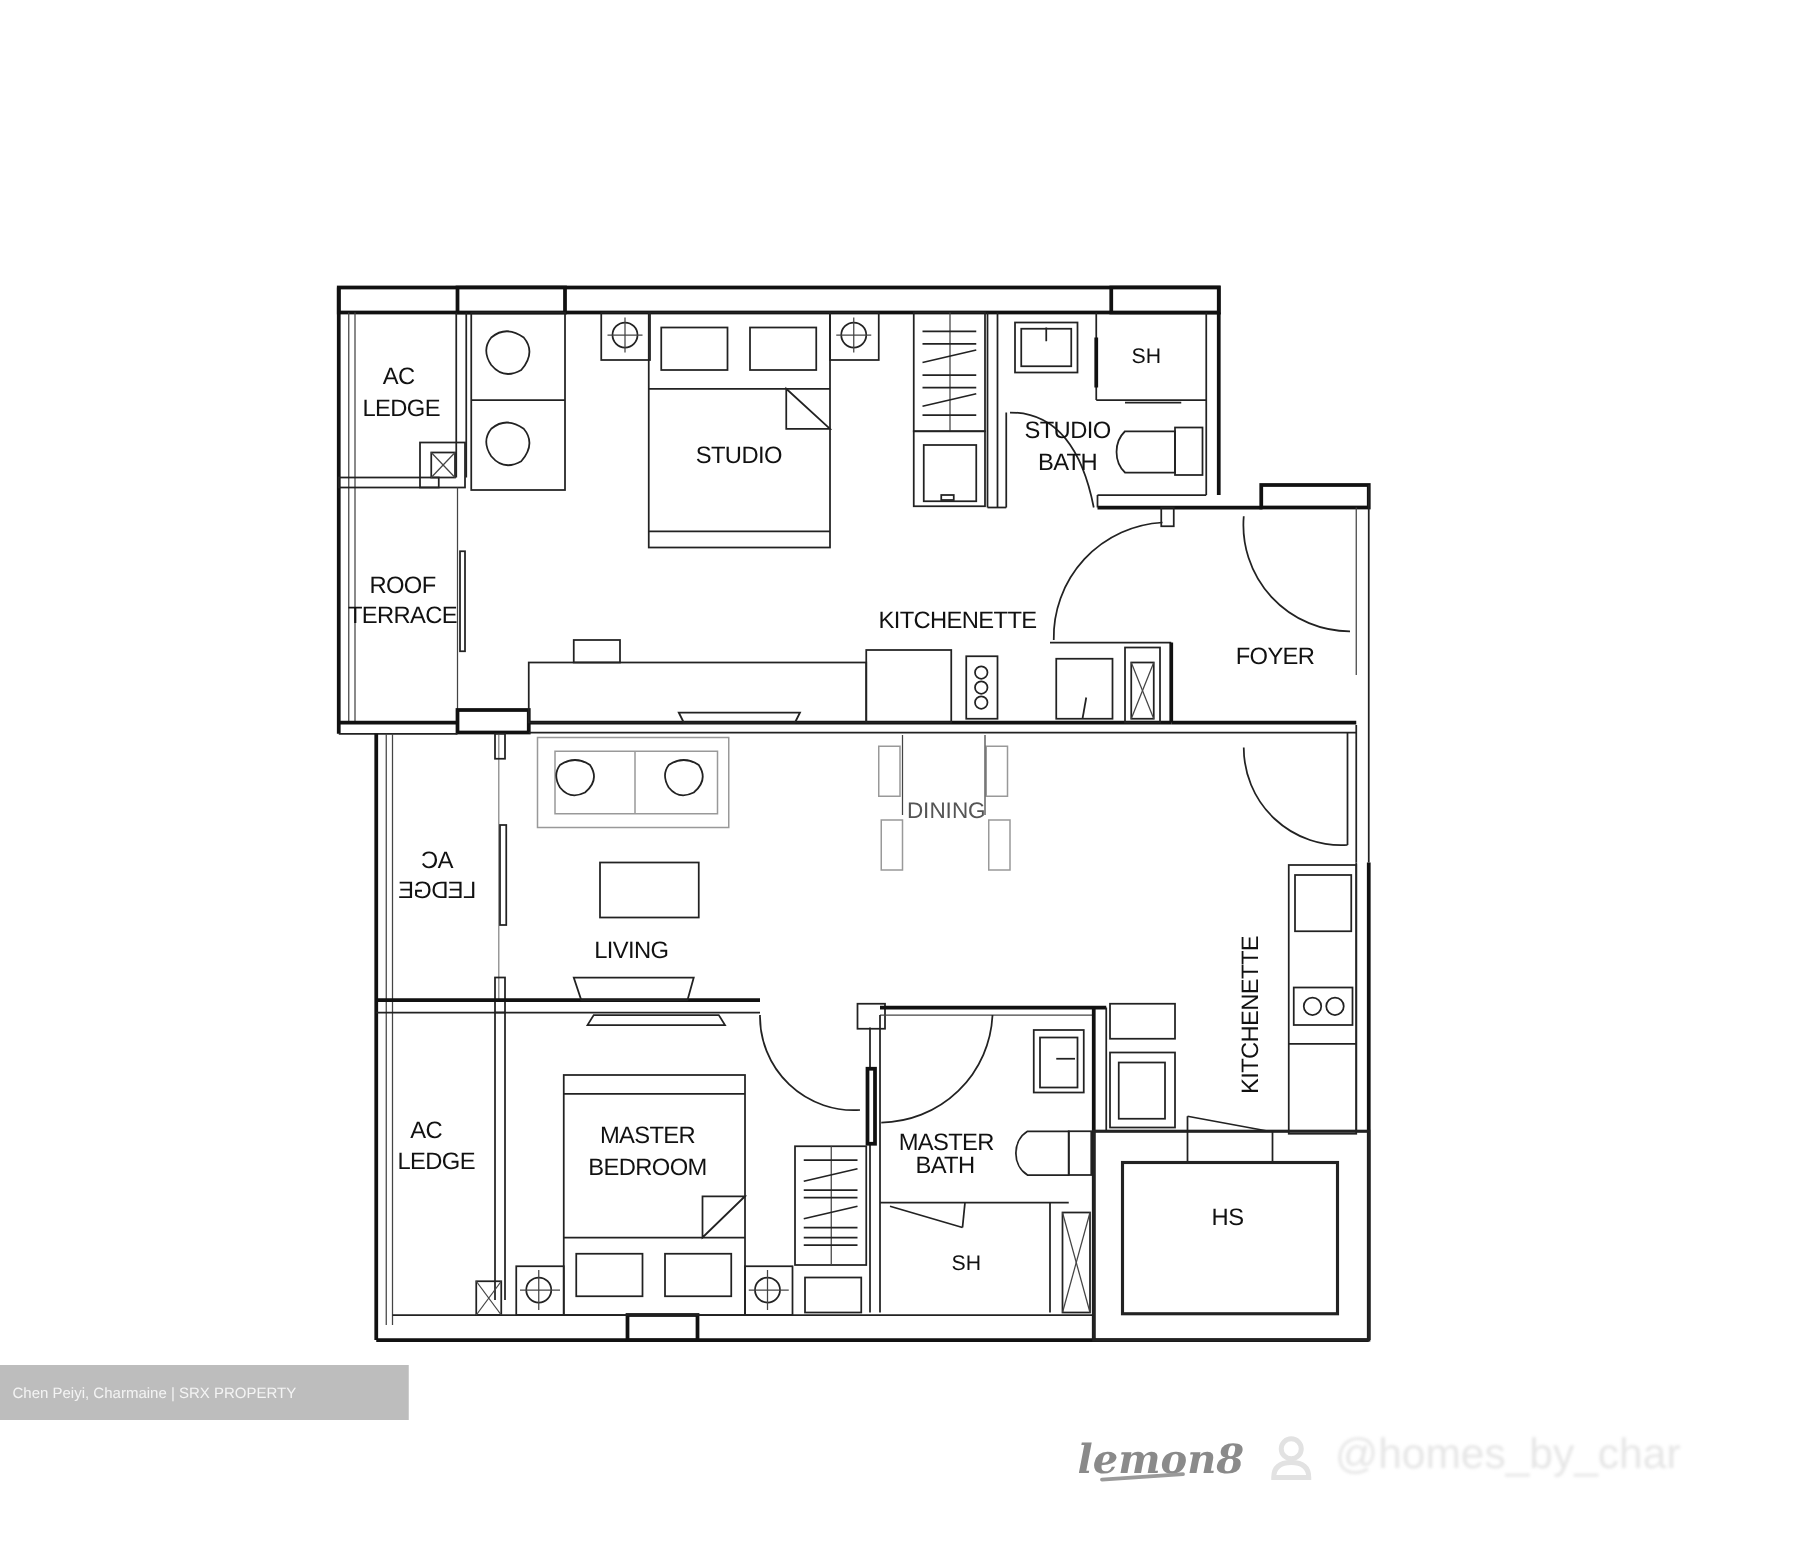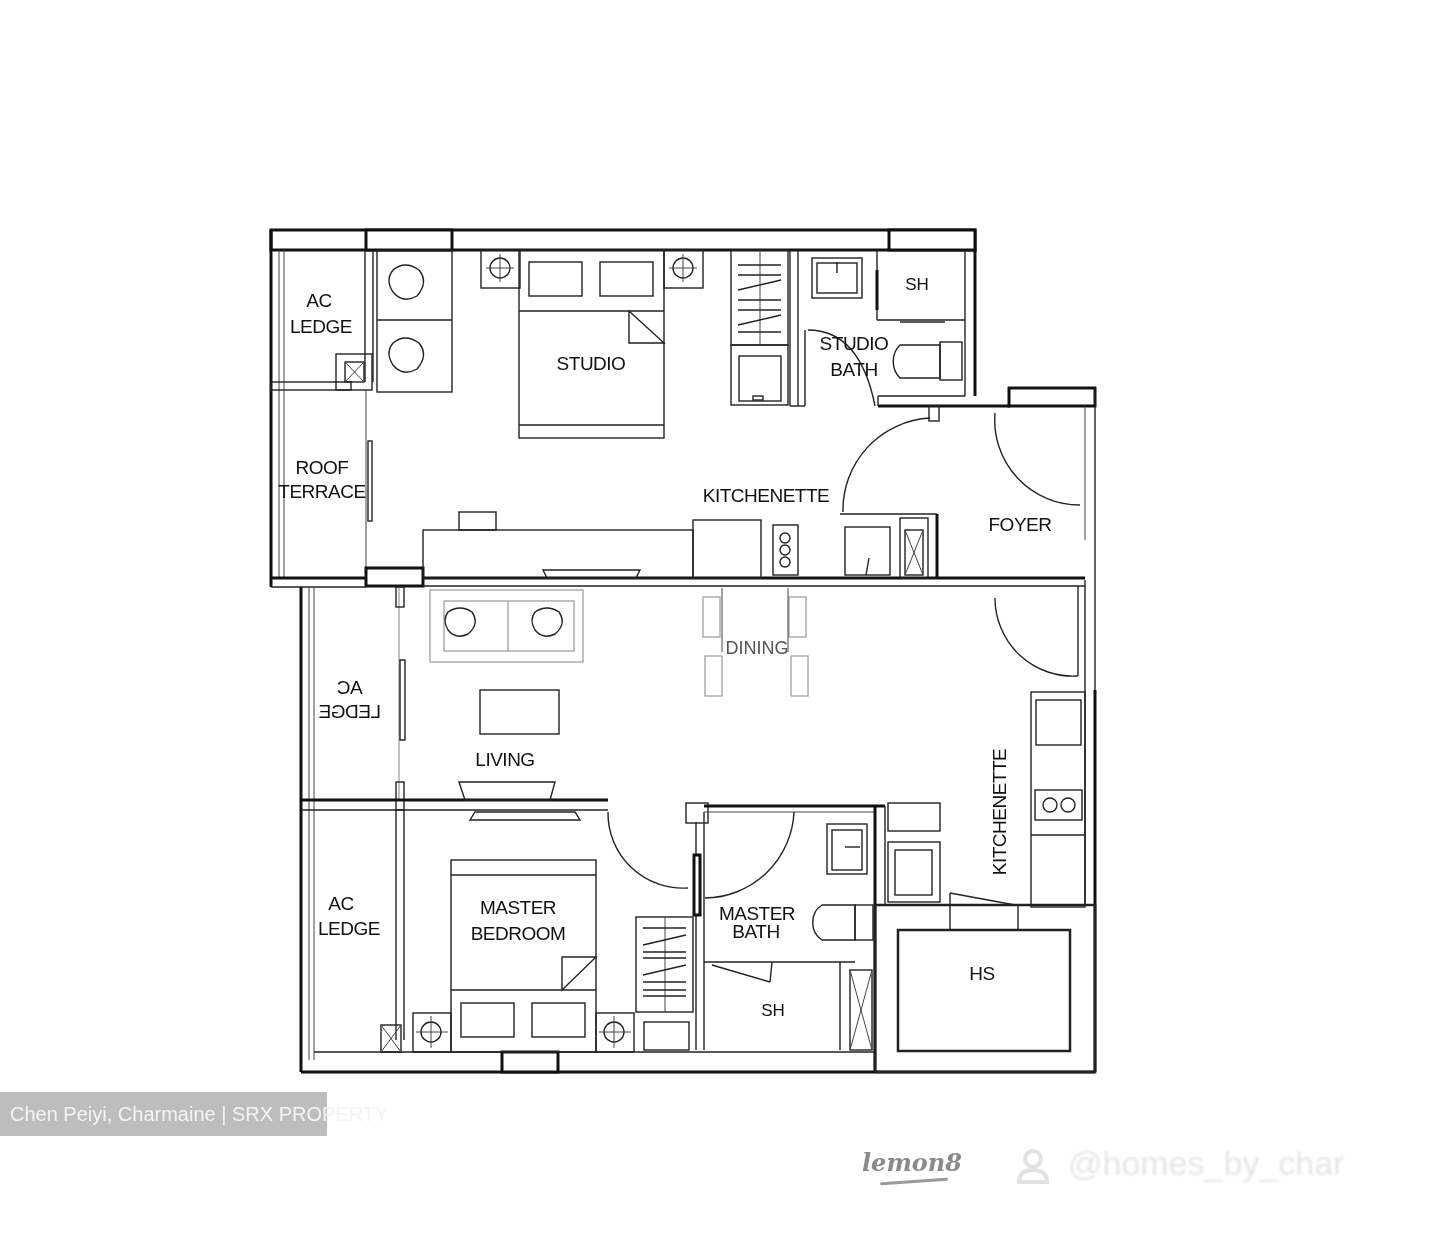--- a/index.html
+++ b/index.html
@@ -6,22 +6,22 @@
   body { width:1440px; height:1236px; position:relative; overflow:hidden; font-family:"Liberation Sans", sans-serif; }
   #plan { position:absolute; left:0; top:0; width:1440px; height:1236px; }
   .wall { fill:none; stroke:#111; stroke-width:3; }
   .thin { fill:none; stroke:#222; stroke-width:1.4; }
   .hair { fill:none; stroke:#444; stroke-width:1; }
   .faint { fill:none; stroke:#999; stroke-width:1.2; }
   .blk { fill:#fff; stroke:#111; stroke-width:3; }
   .lbl { font-family:"Liberation Sans", sans-serif; font-size:19px; fill:#111; text-anchor:middle; letter-spacing:-0.5px; }
   .lbl-sm { font-family:"Liberation Sans", sans-serif; font-size:17px; fill:#111; text-anchor:middle; }
   .lbl-faint { font-family:"Liberation Sans", sans-serif; font-size:18px; fill:#555; text-anchor:middle; }
-  .credit { position:absolute; left:0; top:1092px; width:327px; height:44px; background:#bdbdbd; color:#f4f4f4; font-size:20px; line-height:44px; padding-left:10px; box-sizing:border-box; white-space:nowrap; }
-  .wm-logo { position:absolute; left:862px; top:1148px; font-family:"DejaVu Serif", serif; font-style:italic; font-size:24px; color:#8a8a8a; font-weight:bold;text-align:right; }
+  .credit { position:absolute; left:0; top:1092px; width:327px; height:44px; background:#bdbdbd; color:#f4f4f4; font-size:12px; line-height:44px; padding-left:10px; box-sizing:border-box; white-space:nowrap; }
+  .wm-logo { position:absolute; left:862px; top:1148px; font-family:"DejaVu Serif", serif; font-style:italic; font-size:32px; color:#8a8a8a; font-weight:bold;text-align:right; }
   .wm-underline { position:absolute; left:880px; top:1180px; width:68px; height:3px; background:#9a9a9a; border-radius:2px; transform:rotate(-4deg); }
   .wm-user { position:absolute; left:1016px; top:1148px; width:34px; height:36px; }
   .wm-handle { position:absolute; left:1068px; top:1144px; font-size:34px; color:#e6e6e6; filter:blur(1.2px); white-space:nowrap; }
 </style>
 </head>
 <body>
 
 <svg id="plan" viewBox="0 0 1440 1236" xmlns="http://www.w3.org/2000/svg">
 
   <g>

